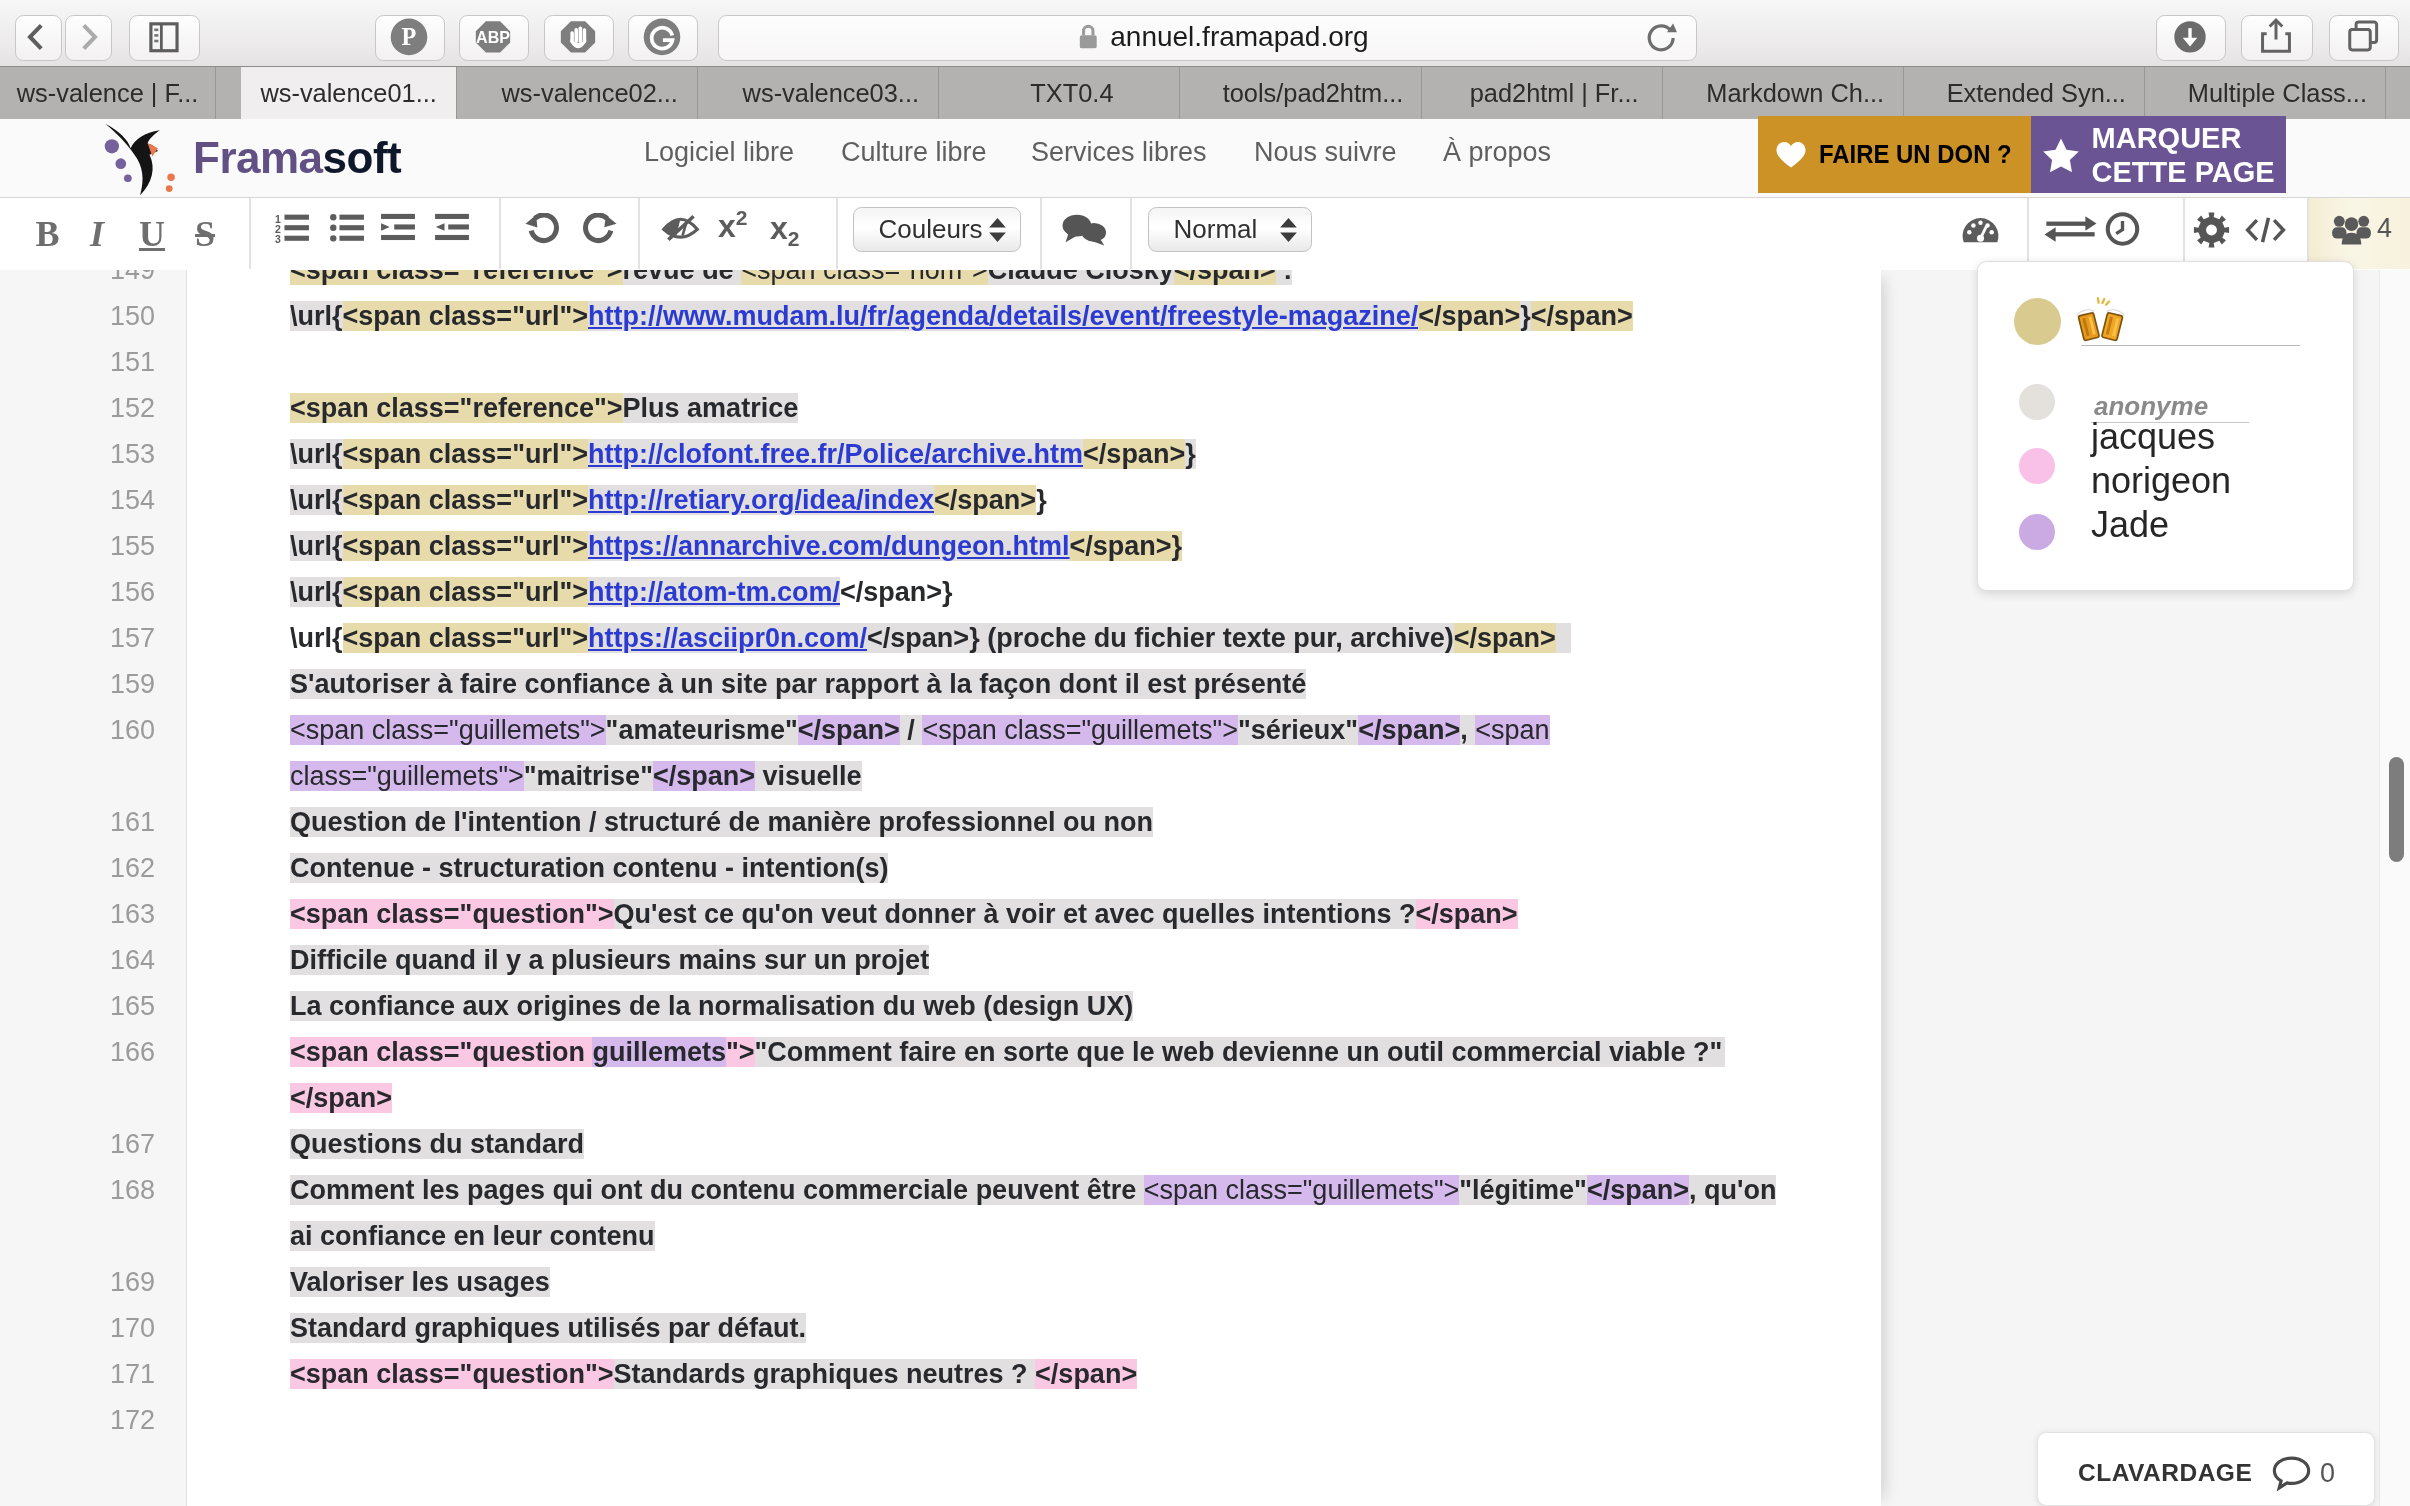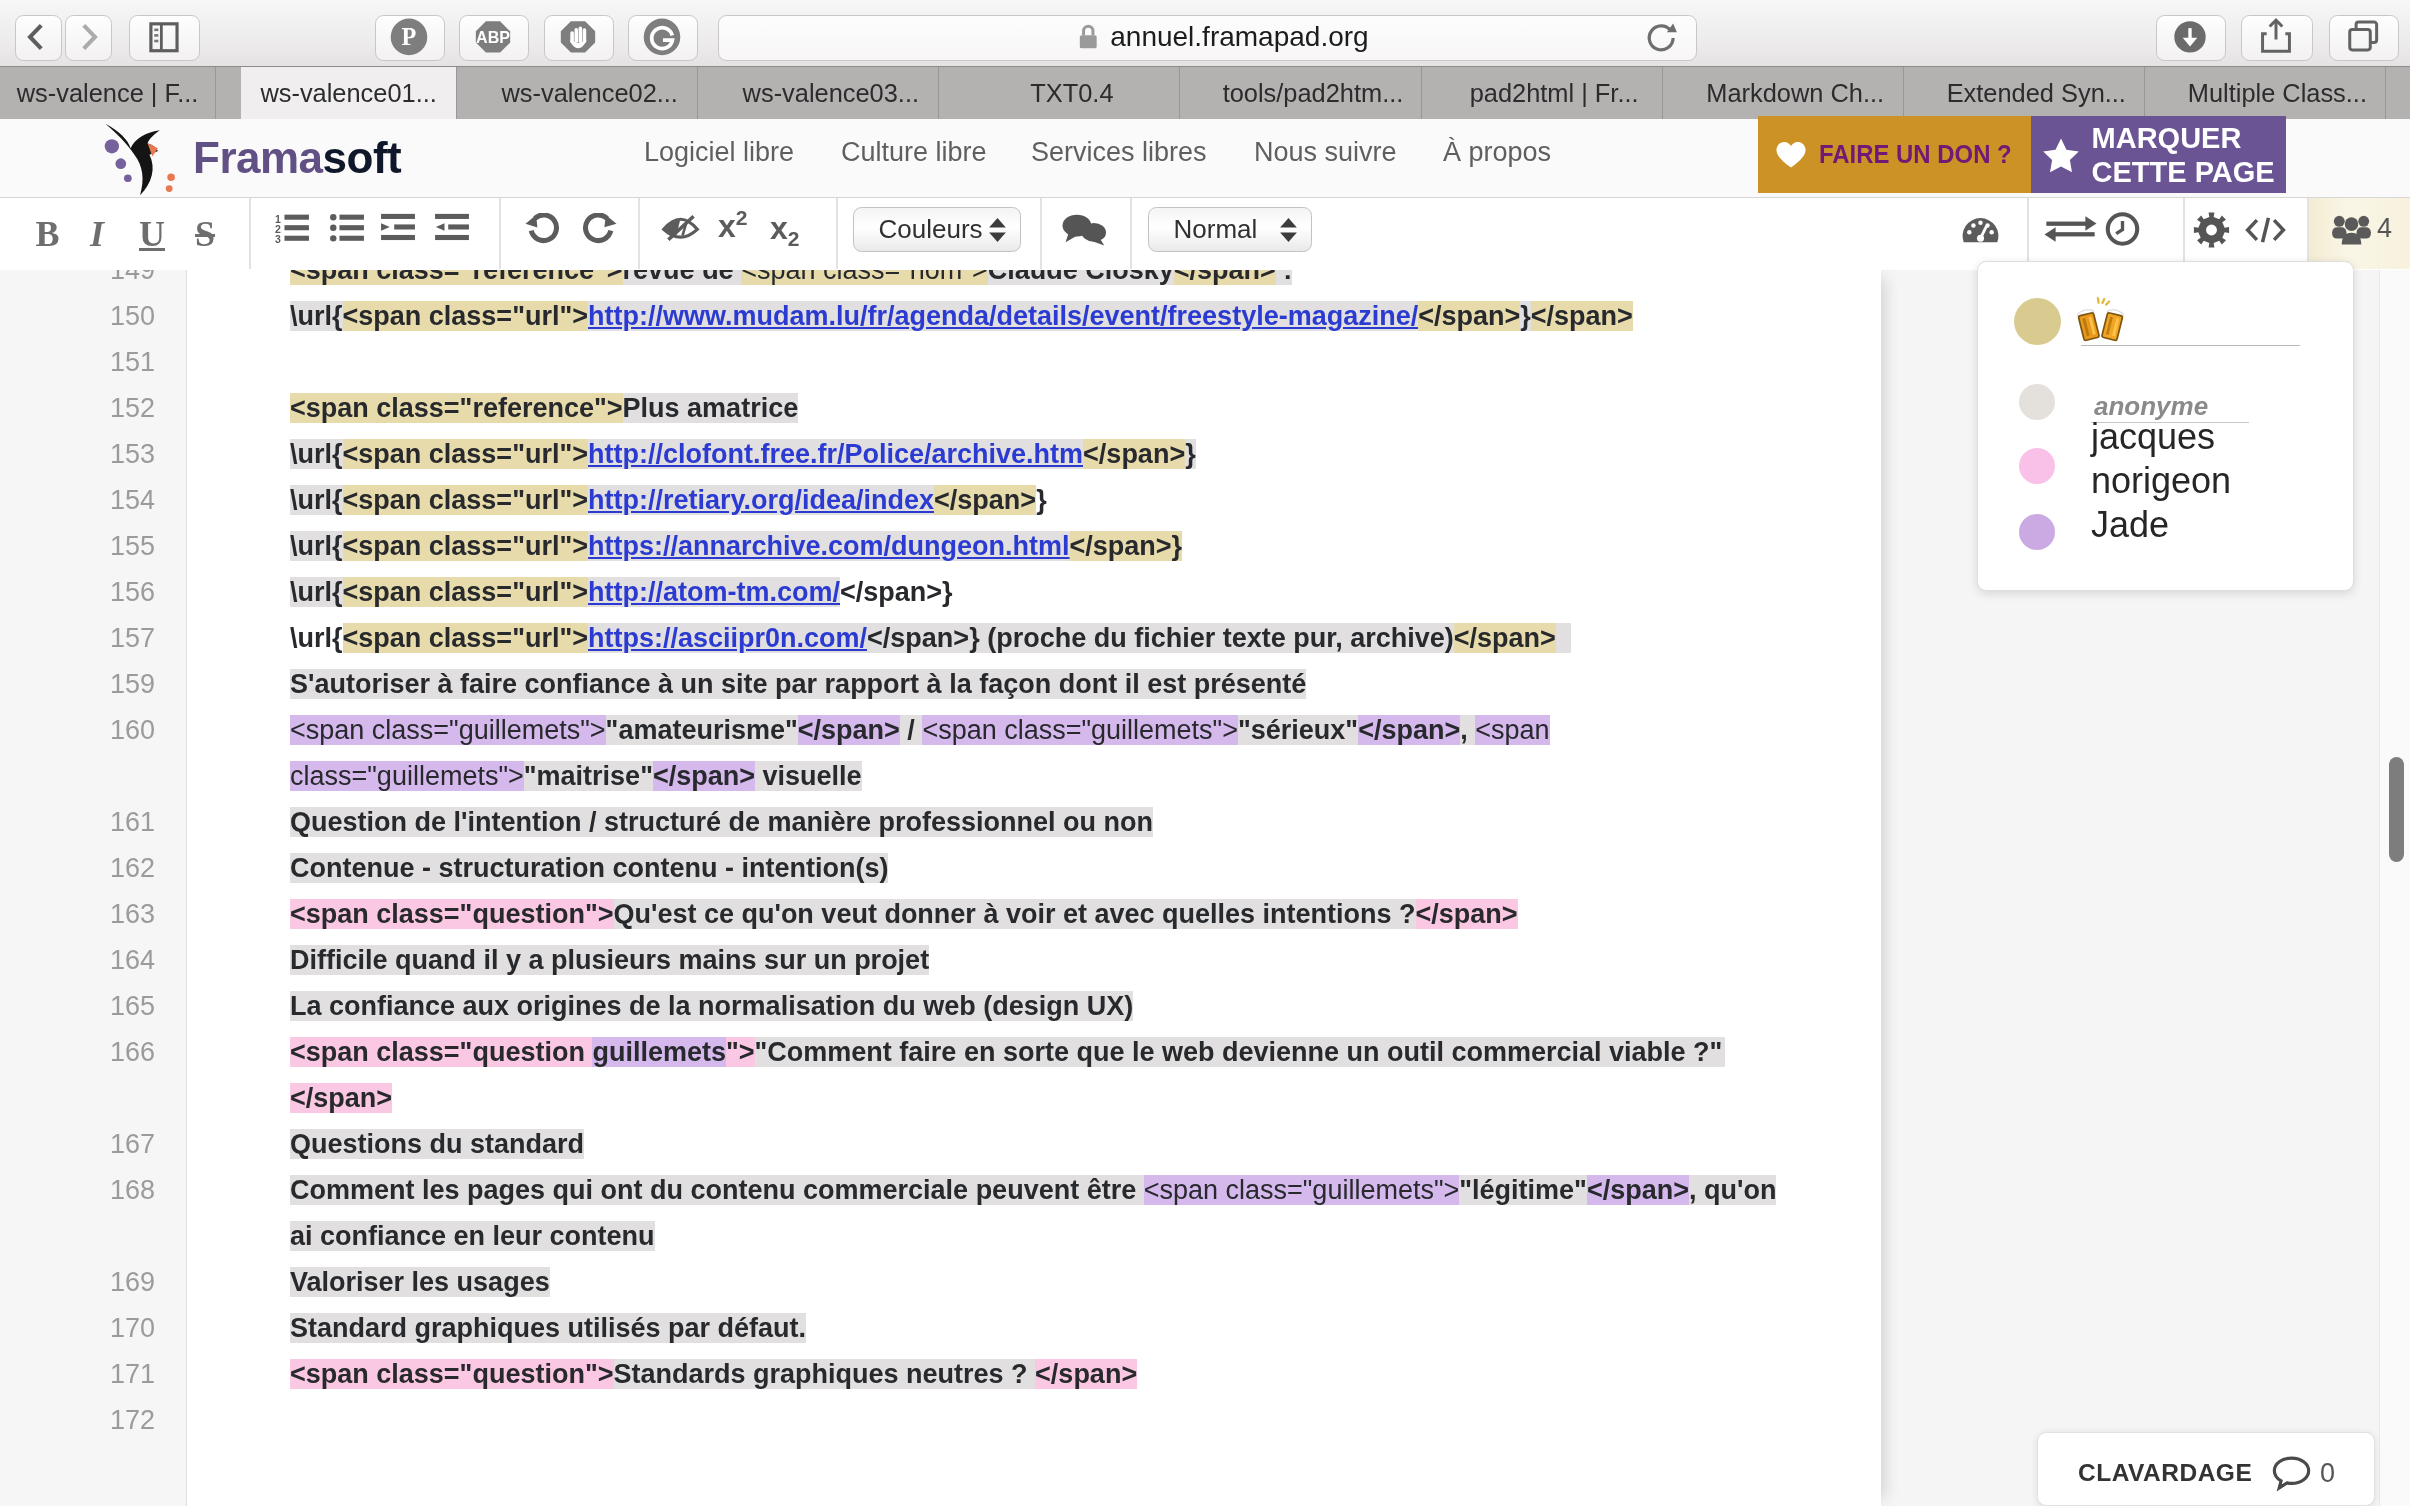--- a/index.html
+++ b/index.html
@@ -168,21 +168,21 @@
  </svg>
  <div style="position:absolute;left:193px;top:0;height:100%;display:flex;align-items:center;font-size:44px;font-weight:bold;letter-spacing:-0.5px">
       <span style="color:#615084">Frama</span>
       <span style="color:#0f172a">soft</span>
     </div>
  <div class="nav" style="left:644px">Logiciel libre</div>
  <div class="nav" style="left:841px">Culture libre</div>
  <div class="nav" style="left:1031px">Services libres</div>
  <div class="nav" style="left:1254px">Nous suivre</div>
  <div class="nav" style="left:1443px">À propos</div>
- <div style="position:absolute;left:1758px;top:-2.8px;width:286px;height:77px;background:#cd9226;color:#701a75;font-size:26px;white-space:nowrap;font-weight:bold;display:flex;align-items:center;justify-content:center">
+ <div style="position:absolute;left:1758px;top:-2.8px;width:286px;height:77px;background:#cd9226;color:#000000;font-size:26px;white-space:nowrap;font-weight:bold;display:flex;align-items:center;justify-content:center">
   <svg width="34" height="30" viewBox="0 0 18 16" style="margin-right:11.3px">
         <path d="M9 14.6 C3 10.5 0.6 7.2 1.4 4.2 C2 2 3.7 1 5.5 1 C7 1 8.3 1.9 9 3.2 C9.7 1.9 11 1 12.5 1 C14.3 1 16 2 16.6 4.2 C17.4 7.2 15 10.5 9 14.6 Z" fill="#fff"></path>
       </svg>
   <span style="transform:scaleX(0.92);transform-origin:left center;display:inline-block">FAIRE UN DON ?</span>
     </div>
  <div style="position:absolute;left:2031px;top:-2.8px;width:255px;height:77px;background:#6a5494;color:#fff;font-size:29px;font-weight:bold;display:flex;align-items:center;justify-content:center;line-height:34px">
   <svg width="38" height="36" viewBox="0 0 20 19" style="margin-right:11.3px">
         <path d="M10 0.8 L12.9 6.7 L19.4 7.6 L14.7 12.2 L15.8 18.6 L10 15.6 L4.2 18.6 L5.3 12.2 L0.6 7.6 L7.1 6.7 Z" fill="#fff"></path>
       </svg>
   <span>MARQUER<br>CETTE PAGE</span>

